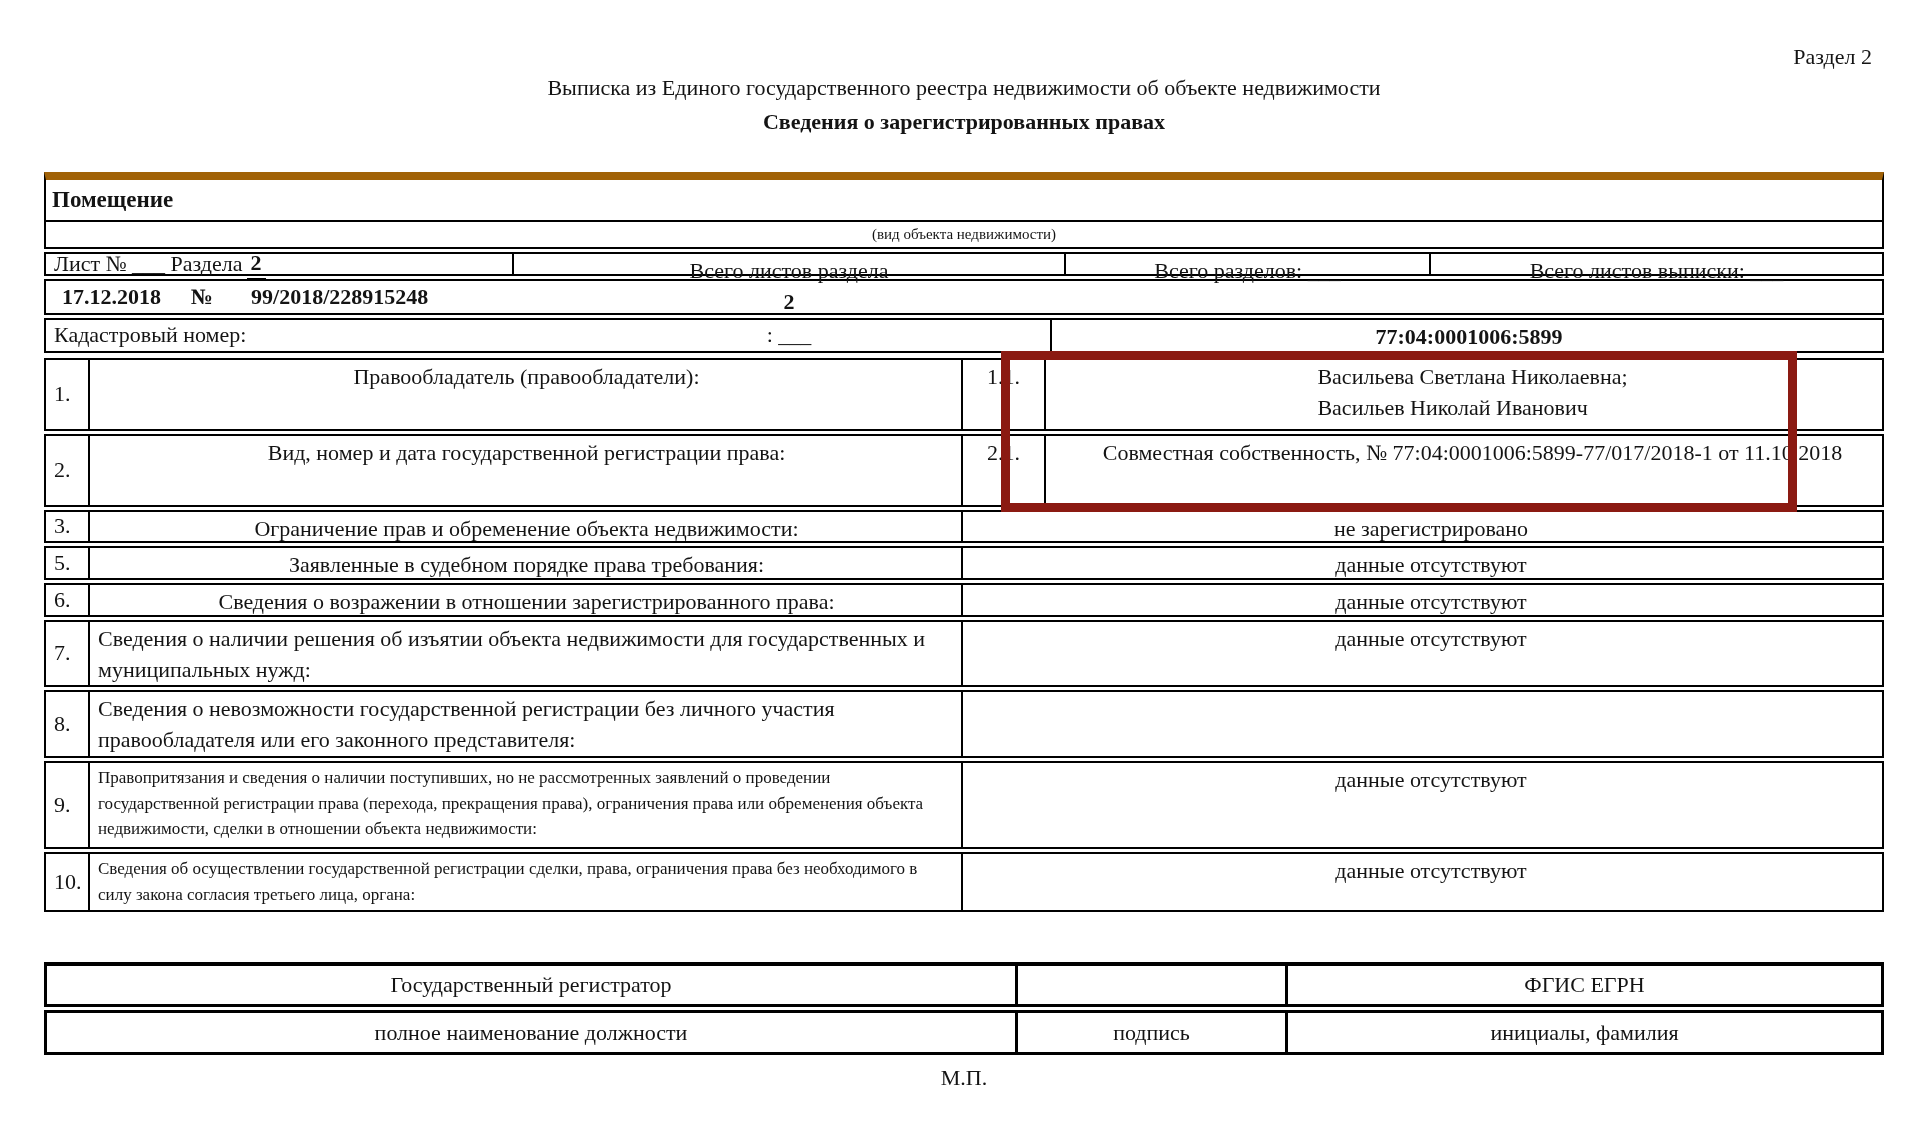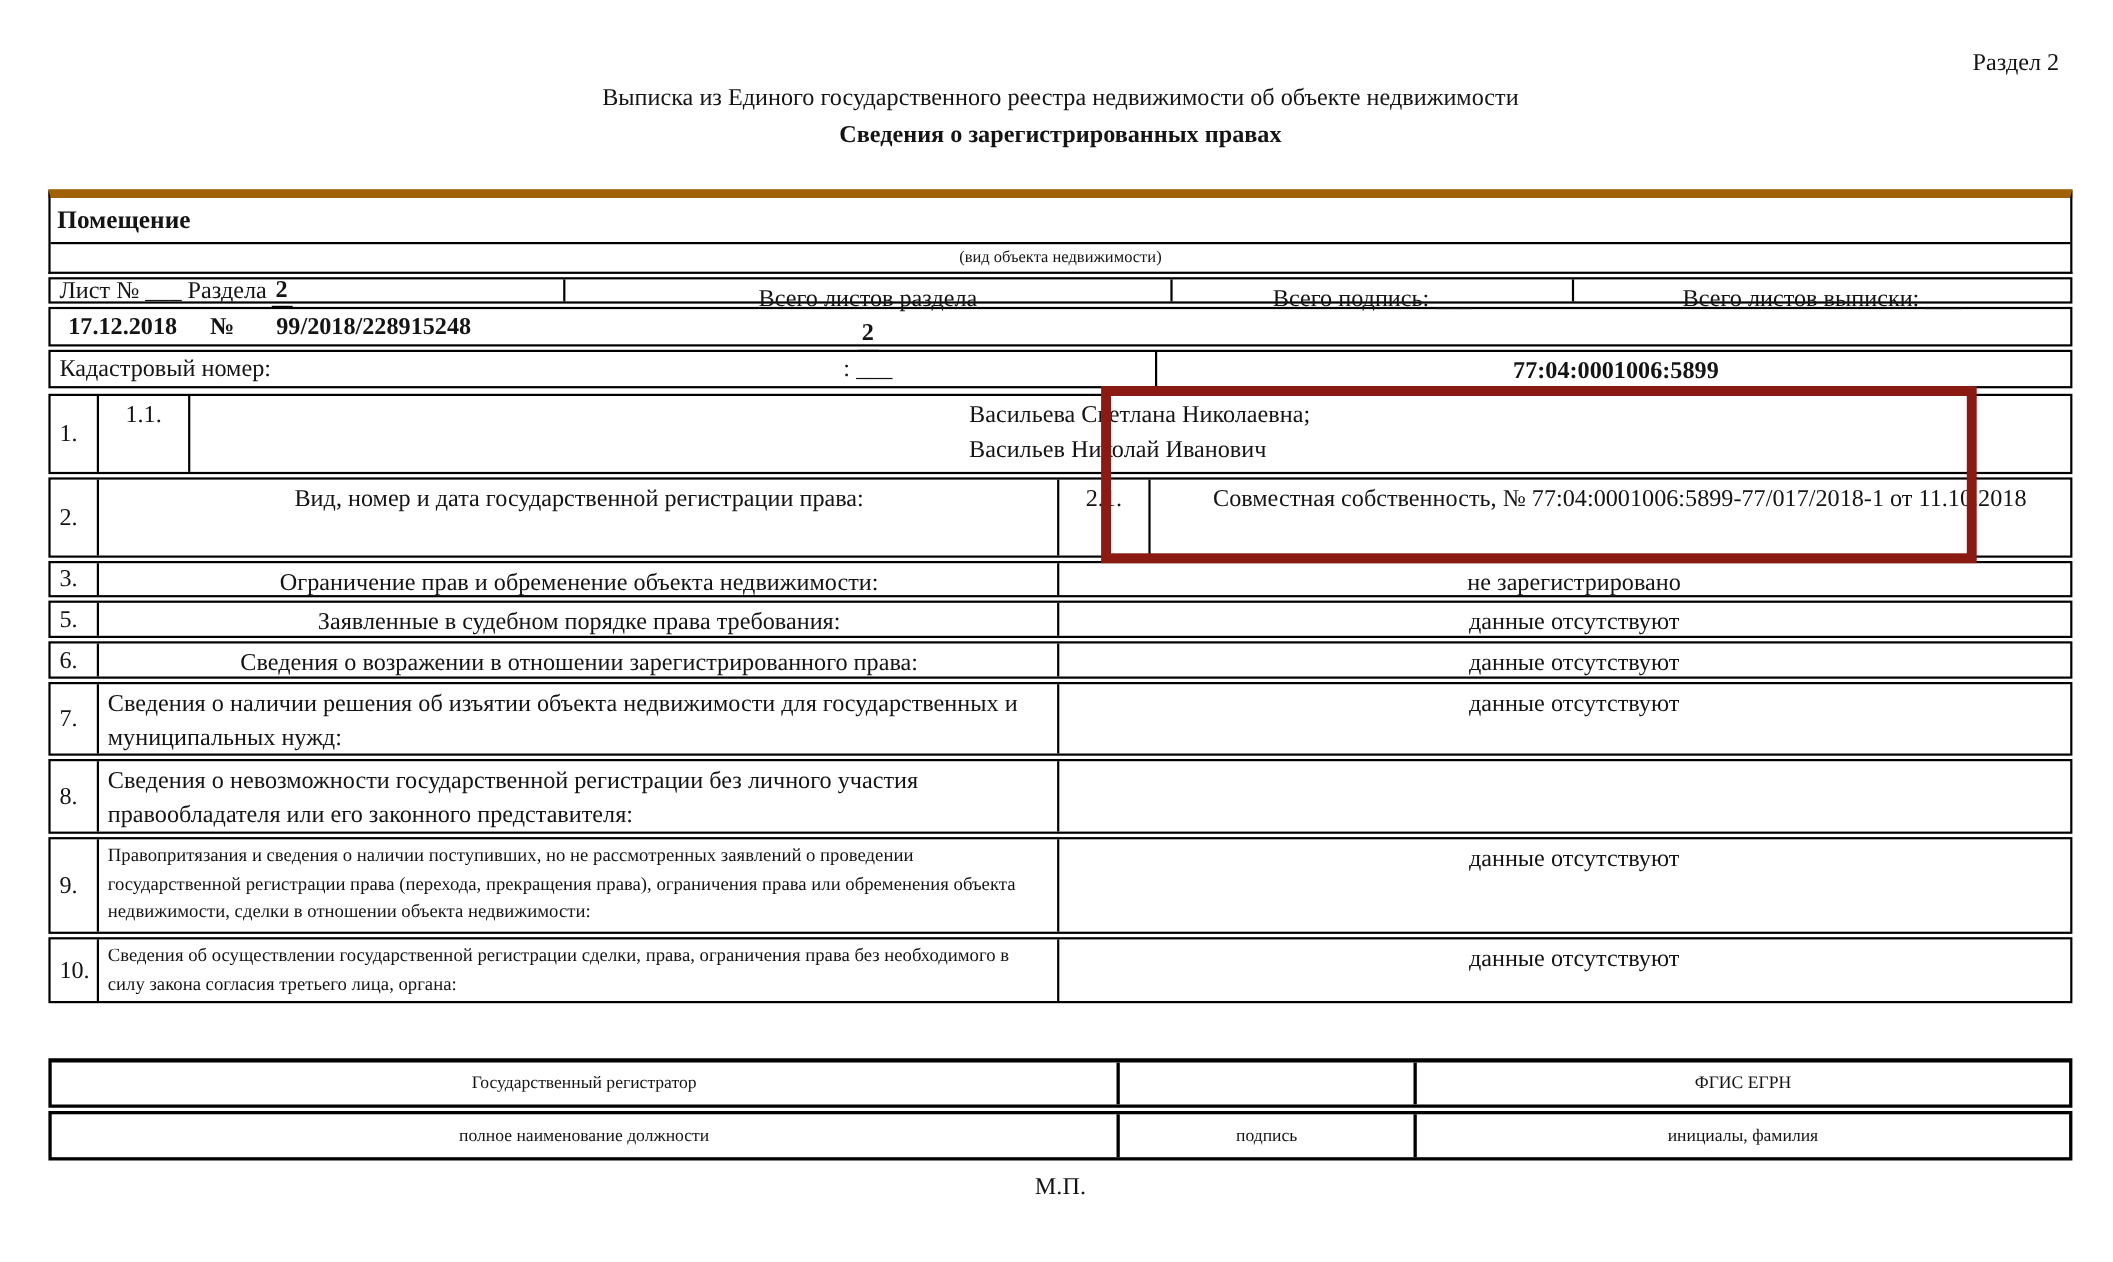--- a/index.html
+++ b/index.html
@@ -52,21 +52,21 @@
   .cell-value { flex:1 1 auto; padding-left:23px; white-space:pre-line; }
   .small-label { font-size:17px; line-height:1.5; }
   .h-r1 { height:73px; } .h-r2 { height:73px; }
   .h-r3 { height:33px; } .h-r5 { height:34px; } .h-r6 { height:34px; }
   .h-r7 { height:67px; } .h-r8 { height:68px; } .h-r9 { height:88px; } .h-r10 { height:60px; }
 
   .tbl3 { margin-top:50px; }
   .tbl3 .box { border-width:3px; }
   .tbl3 .box:first-child { margin-top:0; border-top:4px solid #000; }
   .bt-row { height:45px; }
-  .bt-c { display:flex; align-items:center; justify-content:center; font-size:16px; text-align:right; }
+  .bt-c { display:flex; align-items:center; justify-content:center; font-size:22px; text-align:right; }
   .bt-c + .bt-c { border-left:3px solid #000; }
   .bt-c1 { flex:0 0 968px; } .bt-c2 { flex:0 0 270px; } .bt-c3 { flex:1 1 auto; }
 
   .stamp { text-align:center; font-size:22px; margin-top:10px; }
 
   .highlight-box {
     position:absolute; left:1001px; top:351px; width:796px; height:161px;
     border:9px solid #8b1a12; pointer-events:none;
   }
 </style>
@@ -89,21 +89,21 @@
       <div class="box flexrow sheet-row">
         <div class="c sheet-c1">
           <span>Лист №  ___  Раздела</span>
           <span class="num-mark">2</span>
         </div>
         <div class="c sheet-c2">
           <span>Всего листов раздела</span>
           <span class="num-mark">2</span>
           <span> :  ___</span>
         </div>
-        <div class="c sheet-c3">Всего подпись: ___</div>
+        <div class="c sheet-c3">Всего разделов: ___</div>
         <div class="c sheet-c4">Всего листов выписки: ___</div>
       </div>
 
       <div class="box flexrow">
         <div class="c date-row" style="flex:1 1 auto;">
           <span>17.12.2018</span>
           <span class="date-no">№</span>
           <span class="date-num">99/2018/228915248</span>
         </div>
       </div>
@@ -111,20 +111,21 @@
       <div class="box flexrow cad-row">
         <div class="c cad-label">Кадастровый номер:</div>
         <div class="c cad-value">77:04:0001006:5899</div>
       </div>
     </div>
 
     <div class="tbl2">
 
       <div class="box flexrow h-r1">
         <div class="c cell-num">1.</div>
+        <div class="c cell-label">Правообладатель (правообладатели):</div>
         <div class="c cell-sub">1.1.</div>
         <div class="c cell-value">Васильева Светлана Николаевна;
 Васильев Николай Иванович</div>
       </div>
 
       <div class="box flexrow h-r2">
         <div class="c cell-num">2.</div>
         <div class="c cell-label">Вид, номер и дата государственной регистрации права:</div>
         <div class="c cell-sub">2.1.</div>
         <div class="c cell-value">Совместная собственность, № 77:04:0001006:5899-77/017/2018-1 от 11.10.2018</div>

